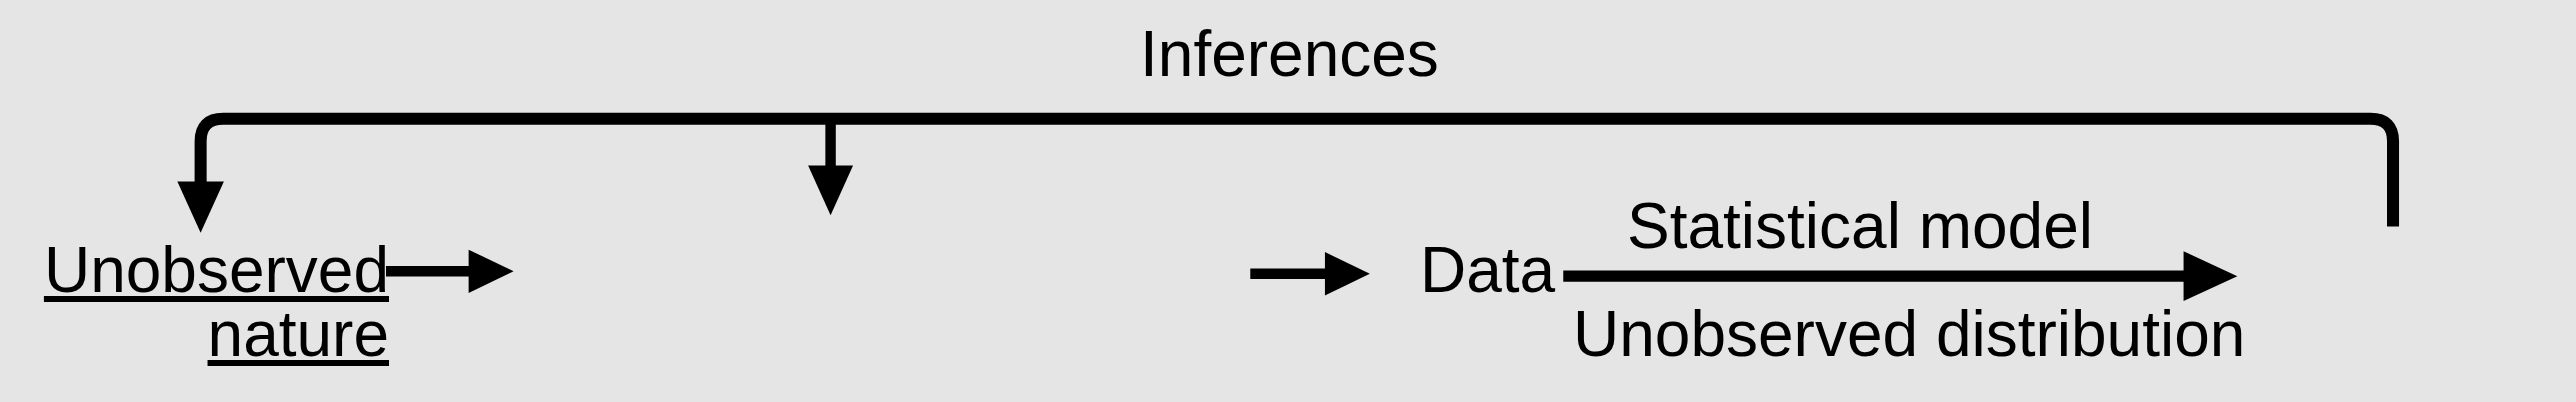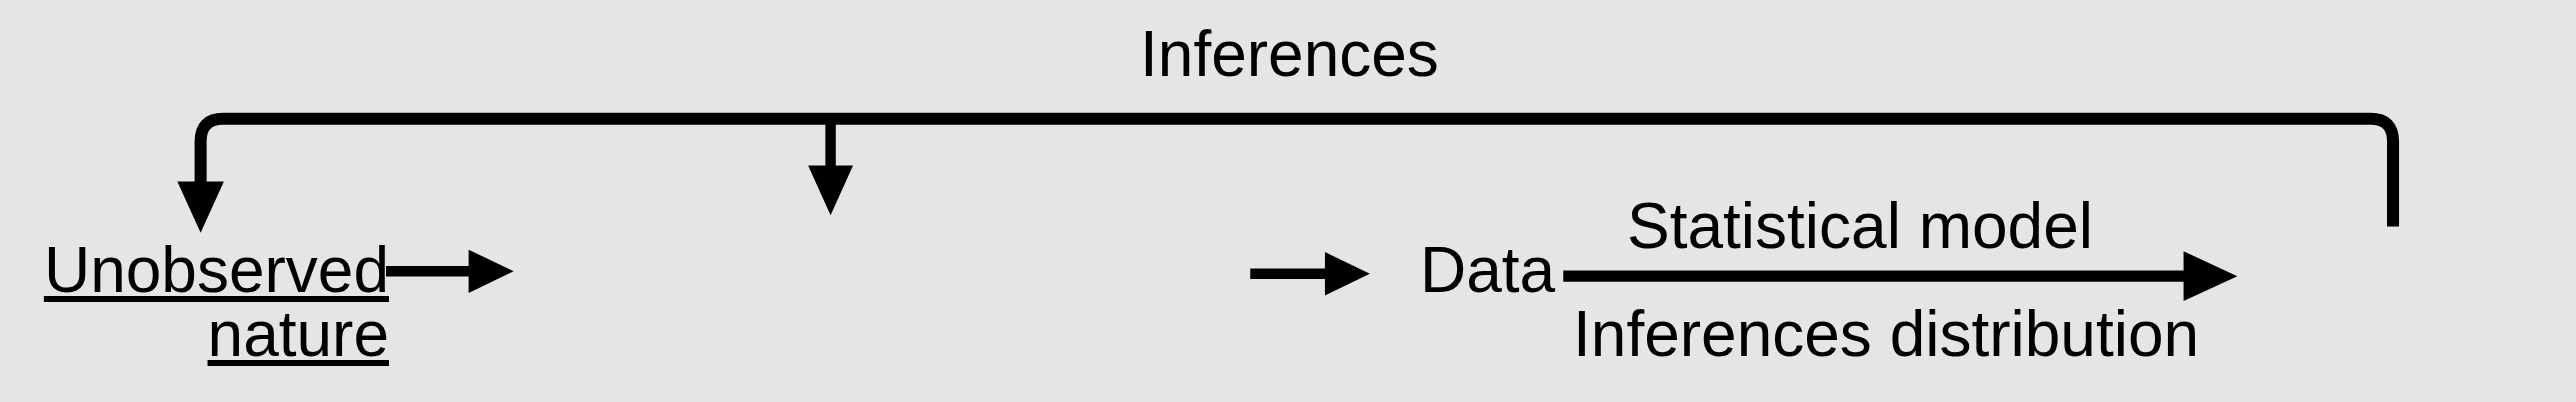--- a/index.html
+++ b/index.html
@@ -77,16 +77,16 @@
   <div class="lbl" style="left:1140px; top:21.7px;">Inferences</div>
 
   <div class="lbl lbl-wrap" style="left:4px; top:238px; width:385px;">Unobserved nature</div>
 
 
   <div class="lbl" style="left:1388px; top:238px;margin-left:32px;">Data</div>
 
 
   <div class="lbl" style="left:1627px; top:181px;margin-top:13px;">Statistical model</div>
 
-  <div class="lbl" style="left:1573px; top:302px;">Inferences distribution</div>
+  <div class="lbl" style="left:1573px; top:302px;">Unobserved distribution</div>
 
 </div>
 
 
 </body></html>

